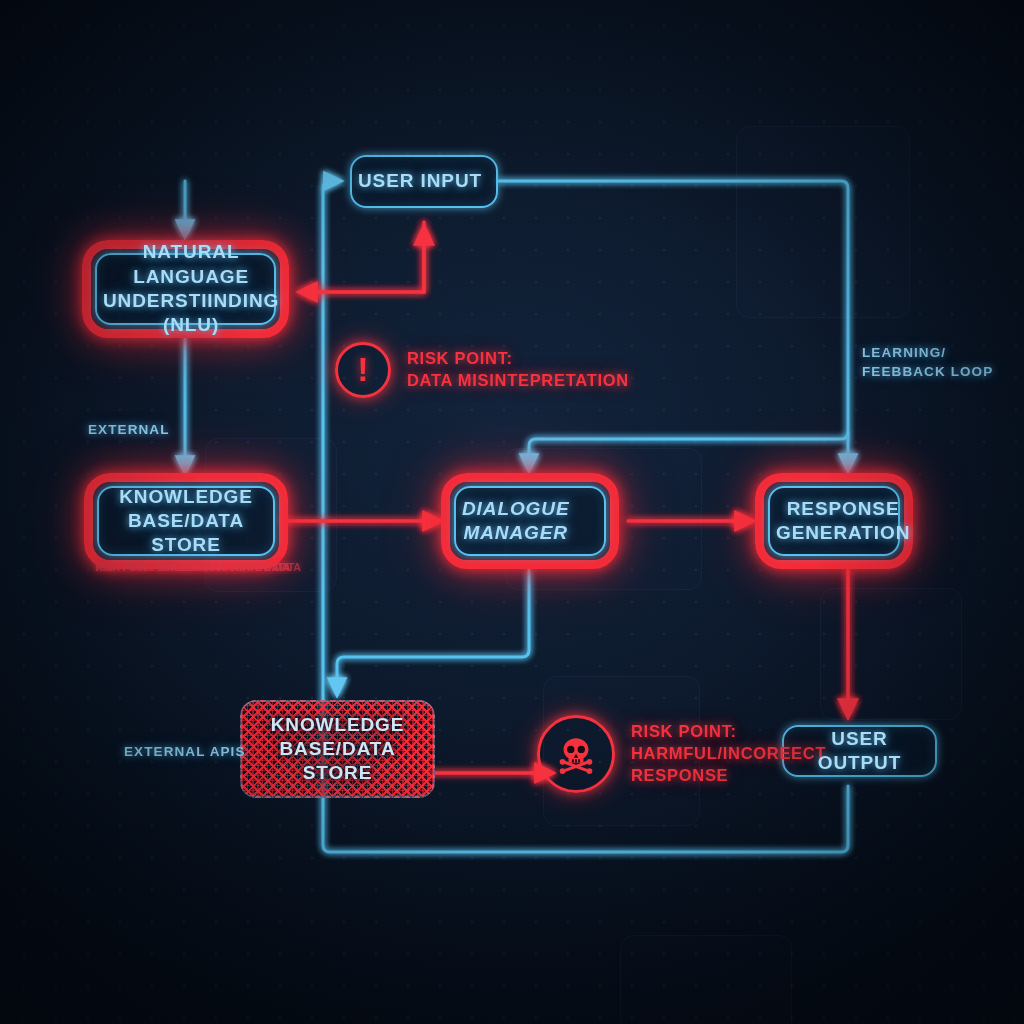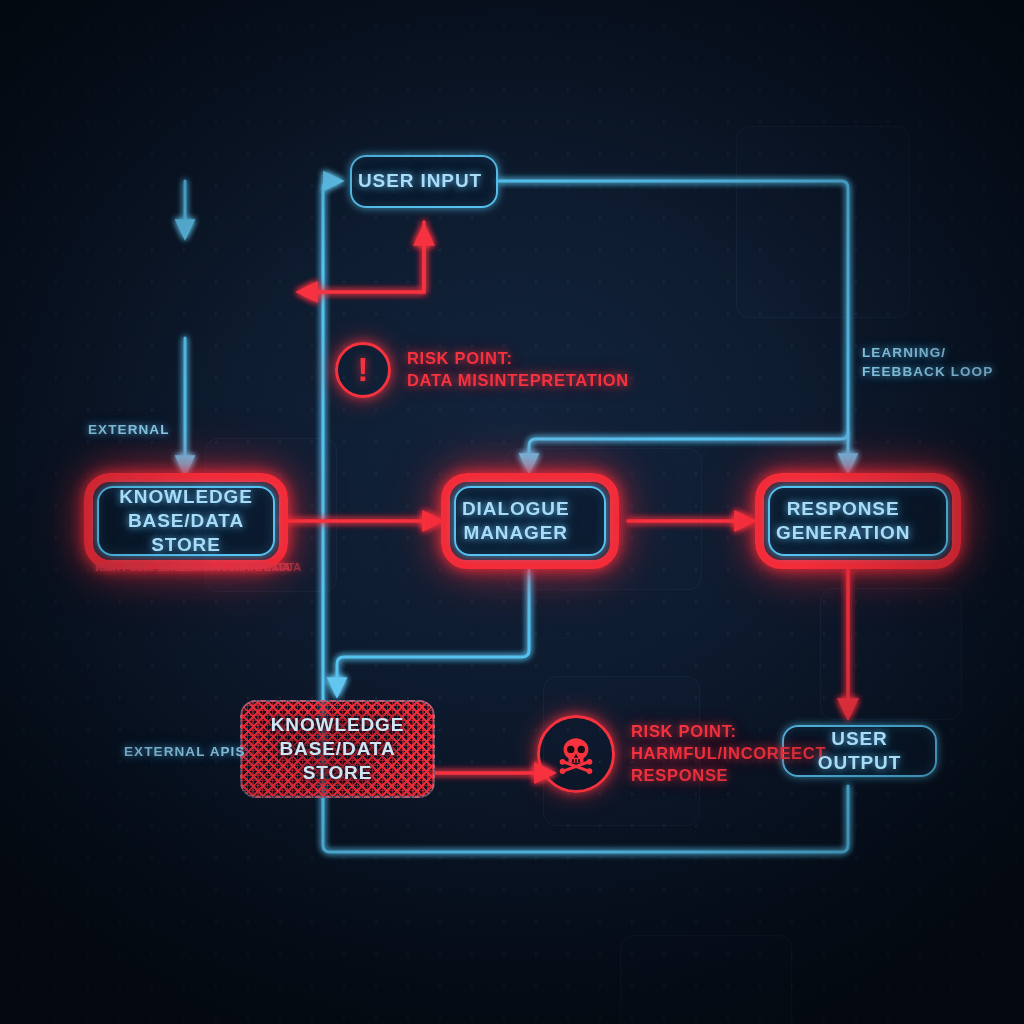--- a/index.html
+++ b/index.html
@@ -232,34 +232,39 @@
 
       <path d="M428 773 L552 773" marker-end="url(#arrow-red)"></path>
     </g>
   </svg>
 
   <div class="node" style="left:350px; top:155px; width:148px; height:53px;">
     <div class="inner"></div>
     <div class="label">USER INPUT</div>
   </div>
 
+  <div class="node flagged" style="left:95px; top:253px; width:181px; height:72px;">
+    <div class="inner"></div>
+    <div class="label" style="white-space: pre-line;">NATURAL LANGUAGE
+UNDERSTIINDING (NLU)</div>
+  </div>
 
   <div class="node flagged" style="left:97px; top:486px; width:178px; height:70px;">
     <div class="inner"></div>
     <div class="label" style="white-space: pre-line;">KNOWLEDGE
 BASE/DATA STORE</div>
   </div>
 
-  <div class="node flagged" style="left:454px; top:486px; width:152px; height:70px;">
+  <div class="node flagged" style="left:454px; top:486px; width:152px; height:70px;font-style:italic;">
     <div class="inner"></div>
     <div class="label" style="white-space: pre-line;">DIALOGUE
 MANAGER</div>
   </div>
 
-  <div class="node flagged" style="left:768px; top:486px; width:180px; height:70px;">
+  <div class="node flagged" style="left:768px; top:486px; width:132px; height:70px;">
     <div class="inner"></div>
     <div class="label" style="white-space: pre-line;">RESPONSE
 GENERATION</div>
   </div>
 
   <div class="node corrupt" style="left:240px; top:700px; width:195px; height:98px;">
     <div class="inner"></div>
     <div class="label" style="white-space: pre-line;">KNOWLEDGE
 BASE/DATA STORE</div>
   </div>

